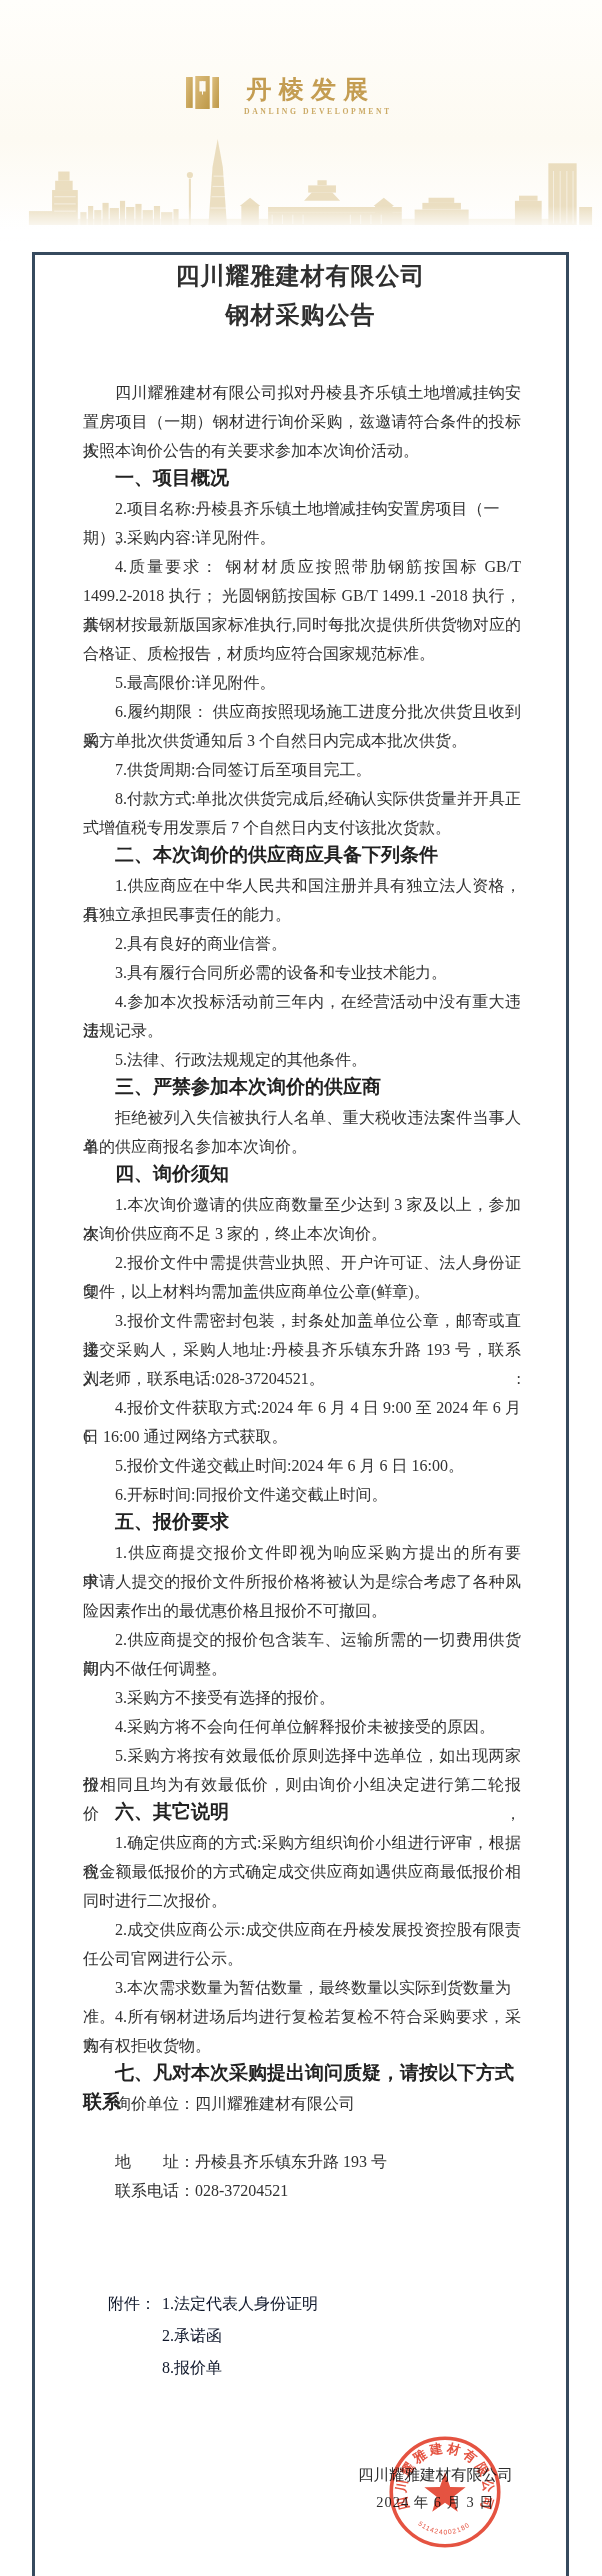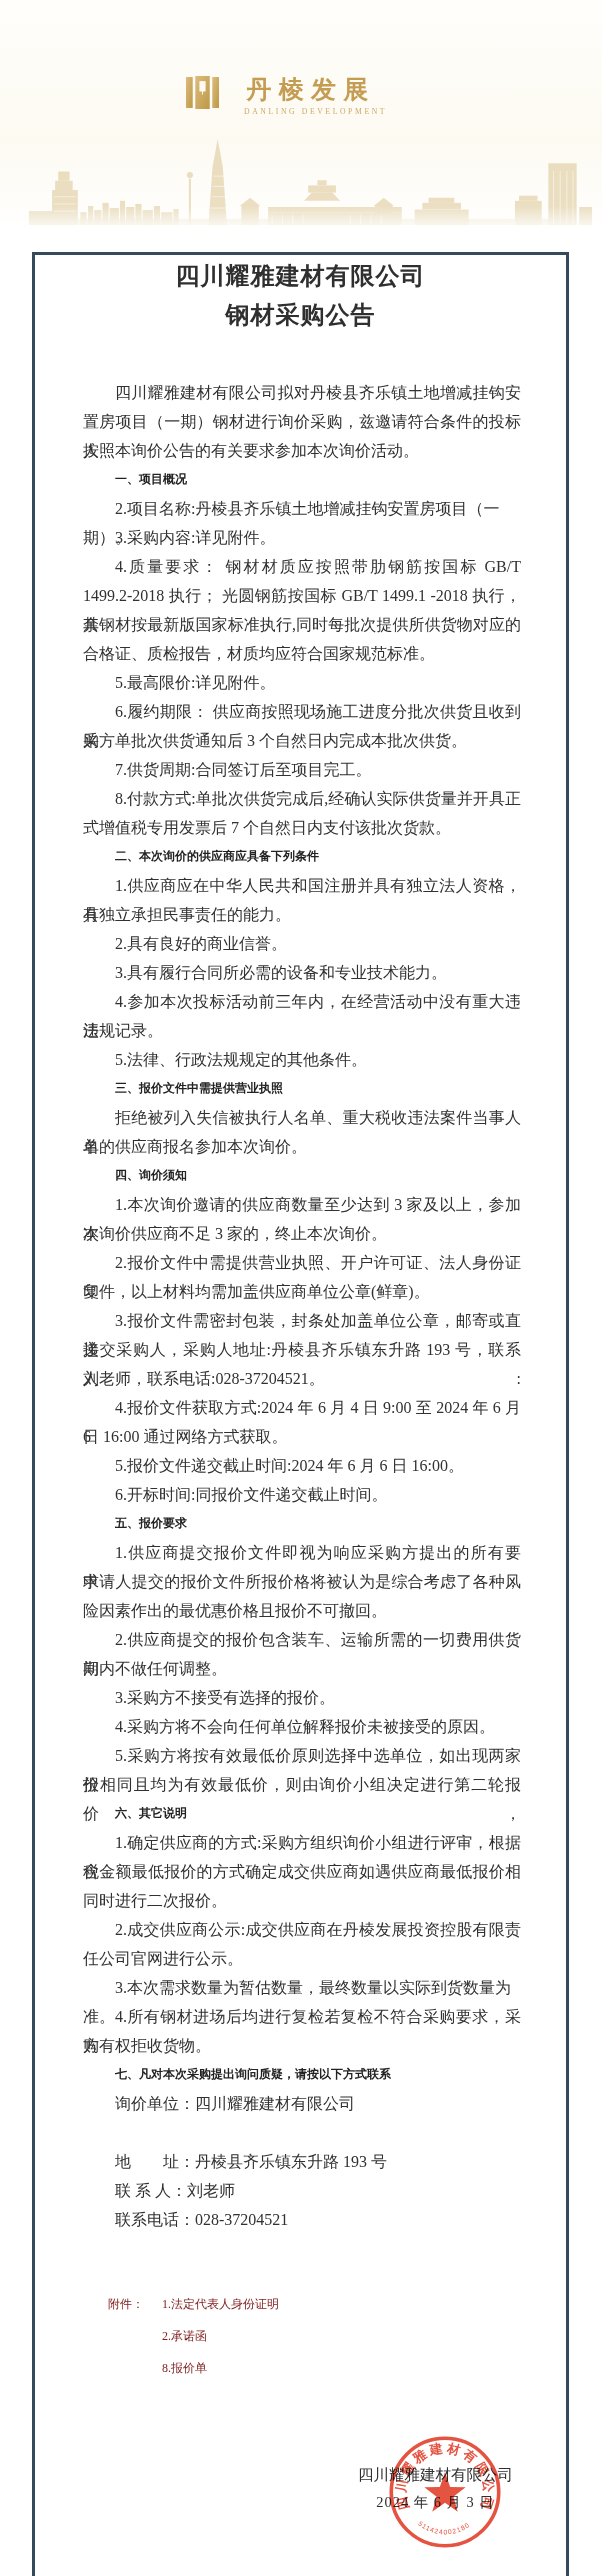--- a/index.html
+++ b/index.html
@@ -7,38 +7,38 @@
        font-family:"Liberation Serif","DejaVu Serif",serif;}
   #page{position:absolute;left:0;top:0;width:603px;height:3064px;background:#ffffff;}
 
   
   .header{position:absolute;left:0;top:0;width:603px;height:252px;
           background:linear-gradient(180deg,#fffefb 0%,#fdfaf2 55%,#ffffff 96%);}
   .logo-row{position:absolute;left:186px;top:75px;height:46px;}
   .logo-mark{position:absolute;left:0;top:1px;width:33px;height:33px;}
   .logo-texts{position:absolute;left:58px;top:0;width:134px;text-align:center;}
   .logo-cn{font-size:25px;font-weight:700;letter-spacing:7.2px;color:#c49d52;line-height:30px;white-space:nowrap;}
-  .logo-en{margin-top:2.1px;font-size:7.7px;font-weight:400;letter-spacing:2.6px;color:#cbaa66;white-space:nowrap;
+  .logo-en{margin-top:2.1px;font-size:7.7px;font-weight:700;letter-spacing:2.6px;color:#cbaa66;white-space:nowrap;
            font-family:"Liberation Serif","DejaVu Serif",serif;}
   .skyline{position:absolute;left:0;top:135px;width:603px;height:90px;}
   .sky-fade{position:absolute;left:0;top:206px;width:603px;height:31px;
             background:linear-gradient(180deg,rgba(255,255,255,0),#ffffff 85%);}
 
   
   .card{position:absolute;left:32px;top:252px;width:531px;height:2731px;
         background:#ffffff;border:3.6px solid #364a5e;}
   .doc-title{position:absolute;left:0;top:2.1px;width:531px;text-align:center;
              font-size:24px;font-weight:700;color:#2f2f2f;line-height:39px;letter-spacing:1px;}
   .body-lines{position:absolute;left:48px;top:99px;width:438px;margin-top:24px;}
   .line{height:29px;line-height:29px;font-size:16px;color:#313131;text-align:left;overflow:visible;}
   .line.i{text-indent:32px;}
   .line.j{text-align:justify;text-align-last:justify;}
-  .line.b{font-family:Liberation Serif, serif;font-weight:700;font-size:12px;color:#222;}
-
-  .attach{position:absolute;left:73px;top:2033px;width:392px;font-size:12px;color:#7f1d1d;}
+  .line.b{font-family:Liberation Mono, monospace;font-weight:700;font-size:19px;color:#222;}
+
+  .attach{position:absolute;left:73px;top:2033px;width:392px;font-size:16px;color:#0f172a;}
   .attach .arow{height:32px;line-height:32px;white-space:nowrap;}
   .attach .alabel{display:inline-block;width:54px;}
   .attach .apad{display:inline-block;width:54px;}
 
   .sig{position:absolute;left:287px;width:227px;text-align:center;color:#2e2e2e;white-space:nowrap;}
   .sig-company{top:2209px;font-size:15.5px;line-height:21.6px;}
   .sig-date{top:2237px;font-size:14.4px;line-height:21.6px;letter-spacing:1px;}
 
   .stamp{position:absolute;left:348px;top:2175px;width:124px;height:124px;
          mix-blend-mode:multiply;opacity:.9;}
@@ -159,21 +159,21 @@
         <div class="line i j">8.付款方式:单批次供货完成后,经确认实际供货量并开具正</div>
         <div class="line">式增值税专用发票后 7 个自然日内支付该批次货款。</div>
         <div class="line b i">二、本次询价的供应商应具备下列条件</div>
         <div class="line i j">1.供应商应在中华人民共和国注册并具有独立法人资格，具</div>
         <div class="line">有独立承担民事责任的能力。</div>
         <div class="line i">2.具有良好的商业信誉。</div>
         <div class="line i">3.具有履行合同所必需的设备和专业技术能力。</div>
         <div class="line i j">4.参加本次投标活动前三年内，在经营活动中没有重大违法</div>
         <div class="line">违规记录。</div>
         <div class="line i">5.法律、行政法规规定的其他条件。</div>
-        <div class="line b i">三、报价文件中需提供营业执照</div>
+        <div class="line b i">三、严禁参加本次询价的供应商</div>
         <div class="line i j">拒绝被列入失信被执行人名单、重大税收违法案件当事人名</div>
         <div class="line">单的供应商报名参加本次询价。</div>
         <div class="line b i">四、询价须知</div>
         <div class="line i j">1.本次询价邀请的供应商数量至少达到 3 家及以上，参加本</div>
         <div class="line">次询价供应商不足 3 家的，终止本次询价。</div>
         <div class="line i j">2.报价文件中需提供营业执照、开户许可证、法人身份证复</div>
         <div class="line">印件，以上材料均需加盖供应商单位公章(鲜章)。</div>
         <div class="line i j">3.报价文件需密封包装，封条处加盖单位公章，邮寄或直接</div>
         <div class="line j">递交采购人，采购人地址:丹棱县齐乐镇东升路 193 号，联系人:</div>
         <div class="line">刘老师，联系电话:028-37204521。</div>
@@ -197,21 +197,20 @@
         <div class="line">同时进行二次报价。</div>
         <div class="line i j">2.成交供应商公示:成交供应商在丹棱发展投资控股有限责</div>
         <div class="line">任公司官网进行公示。</div>
         <div class="line i">3.本次需求数量为暂估数量，最终数量以实际到货数量为准。</div>
         <div class="line i j">4.所有钢材进场后均进行复检若复检不符合采购要求，采购</div>
         <div class="line">方有权拒收货物。</div>
         <div class="line b i">七、凡对本次采购提出询问质疑，请按以下方式联系</div>
         <div class="line i">询价单位：四川耀雅建材有限公司</div>
         <div class="line">&nbsp;</div>
         <div class="line i">地　　址：丹棱县齐乐镇东升路 193 号</div>
-        <div class="line i">联 系 人：刘老师</div>
         <div class="line i">联系电话：028-37204521</div>
       </div>
 
     <div class="attach" id="attach-block">
         <div class="arow"><span class="alabel">附件：</span><span>1.法定代表人身份证明</span></div>
         <div class="arow"><span class="apad"></span><span>2.承诺函</span></div>
         <div class="arow"><span class="apad"></span><span>8.报价单</span></div>
       </div>
 
     <div class="sig sig-company">四川耀雅建材有限公司</div>

